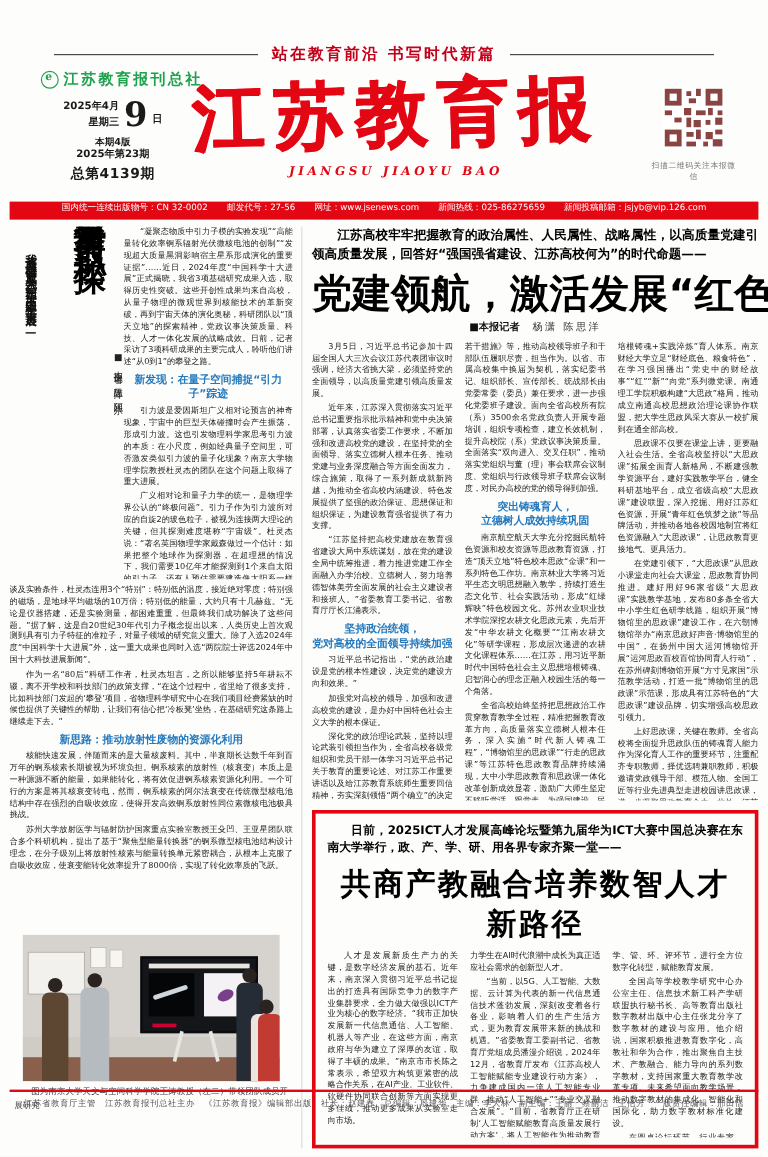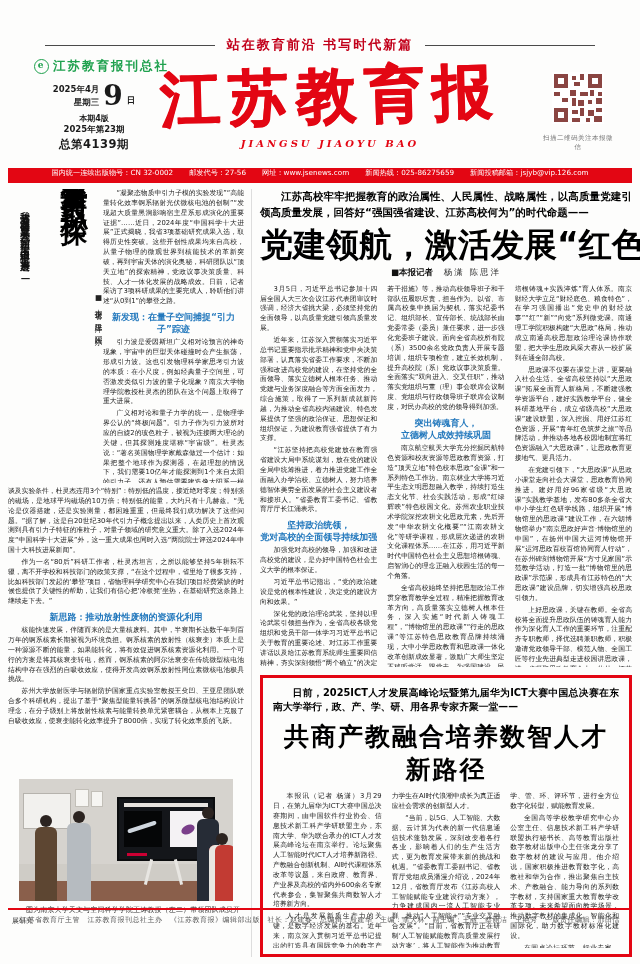--- a/index.html
+++ b/index.html
@@ -240,22 +240,22 @@
         <div class="cols main-cols body-text">
           <div class="col">
             <div class="plist">
                 <p>3月5日，习近平总书记参加十四届全国人大三次会议江苏代表团审议时强调，经济大省挑大梁，必须坚持党的全面领导，以高质量党建引领高质量发展。</p>
                 <p>近年来，江苏深入贯彻落实习近平总书记重要指示批示精神和党中央决策部署，认真落实省委工作要求，不断加强和改进高校党的建设，在坚持党的全面领导、落实立德树人根本任务、推动党建与业务深度融合等方面全面发力，综合施策，取得了一系列新成就新跨越，为推动全省高校内涵建设、特色发展提供了坚强的政治保证、思想保证和组织保证，为建设教育强省提供了有力支撑。</p>
                 <p>“江苏坚持把高校党建放在教育强省建设大局中系统谋划，放在党的建设全局中统筹推进，着力推进党建工作全面融入办学治校、立德树人，努力培养德智体美劳全面发展的社会主义建设者和接班人。”省委教育工委书记、省教育厅厅长江涌表示。</p>
               </div>
             <div class="subhead">坚持政治统领，
 党对高校的全面领导持续加强</div>
             <div class="plist">
+                <p>习近平总书记指出，“党的政治建设是党的根本性建设，决定党的建设方向和效果。”</p>
                 <p>加强党对高校的领导，加强和改进高校党的建设，是办好中国特色社会主义大学的根本保证。</p>
-                <p>习近平总书记指出，“党的政治建设是党的根本性建设，决定党的建设方向和效果。”</p>
                 <p>深化党的政治理论武装，坚持以理论武装引领担当作为，全省高校各级党组织和党员干部一体学习习近平总书记关于教育的重要论述、对江苏工作重要讲话以及给江苏教育系统师生重要回信精神，夯实深刻领悟“两个确立”的决定性意义、坚决做到“两个维护”的思想根基。南京大学认真贯彻落实习近平总书记贺信精神和建设中国特色世界一流大学重大要求和给南京大学留学归国青年学者重要回信精神，南京工业大学回顾总结贯彻落实习近平总书记对学校提出的“要多开展这样的科研攻关”的十年办学成就，更加深刻领悟习近平总书记殷殷嘱托的深刻内涵，为推动学校事业高质量发展提供坚强保障。</p>
               </div>
           </div>
           <div class="col">
             <div class="plist cont">
                 <p>若干措施》等，推动高校领导班子和干部队伍履职尽责，担当作为。以省、市属高校集中换届为契机，落实纪委书记、组织部长、宣传部长、统战部长由党委常委（委员）兼任要求，进一步强化党委班子建设。面向全省高校所有院（系）3500余名党政负责人开展专题培训，组织专项检查，建立长效机制，提升高校院（系）党政议事决策质量。全面落实“双向进入、交叉任职”，推动落实党组织与董（理）事会联席会议制度、党组织与行政领导班子联席会议制度，对民办高校的党的领导得到加强。</p>
               </div>
             <div class="subhead">突出铸魂育人，
 立德树人成效持续巩固</div>
             <div class="plist">
@@ -273,21 +273,20 @@
 
           </div>
         </div>
       </div>
 
       <div class="ict-box">
         <div class="ict-kicker">日前，2025ICT人才发展高峰论坛暨第九届华为ICT大赛中国总决赛在东南大学举行，政、产、学、研、用各界专家齐聚一堂——</div>
         <div class="ict-headline">共商产教融合培养数智人才新路径</div>
         <div class="cols ict-cols body-text">
           <div class="col plist">
-              <p>本报讯（记者  杨潇）3月29日，在第九届华为ICT大赛中国总决赛期间，由中国软件行业协会、信息技术新工科产学研联盟主办，东南大学、华为联合承办的ICT人才发展高峰论坛在南京举行。论坛聚焦人工智能时代ICT人才培养新路径、产教融合创新机制、AI时代课程体系改革等议题，来自政府、教育界、产业界及高校的省内外600余名专家代表参会，集智聚焦共商数智人才培养新方向。</p>
               <p>人才是发展新质生产力的关键，是数字经济发展的基石。近年来，南京深入贯彻习近平总书记提出的打造具有国际竞争力的数字产业集群要求，全力做大做强以ICT产业为核心的数字经济。“我市正加快发展新一代信息通信、人工智能、机器人等产业，在这些方面，南京政府与华为建立了深厚的友谊，取得了丰硕的成果。”南京市市长陈之常表示，希望双方构筑更紧密的战略合作关系，在AI产业、工业软件、软硬件协同联合创新等方面实现更多佳绩，推动更多成果从实验室走向市场。</p>
             </div>
           <div class="col plist cont">
               <p>力学生在AI时代浪潮中成长为真正适应社会需求的创新型人才。</p>
               <p>“当前，以5G、人工智能、大数据、云计算为代表的新一代信息通信技术蓬勃发展，深刻改变着各行各业，影响着人们的生产生活方式，更为教育发展带来新的挑战和机遇。”省委教育工委副书记、省教育厅党组成员潘漫介绍说，2024年12月，省教育厅发布《江苏高校人工智能赋能专业建设行动方案》，力争建成国内一流人工智能专业群，推动“人工智能+”“专业交叉融合发展”。“目前，省教育厅正在研制‘人工智能赋能教育高质量发展行动方案’，将人工智能作为推动教育高质量发展的新引擎，构建‘全要素服务、全学段覆盖、全链条贯通’的改革生态，打造具有江苏特色、国内领先的人工智能教育体系。”</p>
             </div>
           <div class="col plist cont">
               <p>学、管、环、评环节，进行全方位数字化转型，赋能教育发展。</p>
               <p>全国高等学校教学研究中心办公室主任、信息技术新工科产学研联盟执行秘书长、高等教育出版社数字教材出版中心主任张龙分享了数字教材的建设与应用。他介绍说，国家积极推进教育数字化，高教社和华为合作，推出聚焦自主技术、产教融合、能力导向的系列数字教材，支持国家重大教育教学改革专项。未来希望面向教学场景，推动数字教材的集成化、智能化和国际化，助力数字教材标准化建设。</p>
               <p>在圆桌论坛环节，行业专家、学者与企业代表围绕人工智能新时代背景下ICT人才的培养模式、实践路径与未来发展方向等展开深度交流研讨。与会专家一致认为，要持续深化产教融合，促进ICT人才培养与创新教育，助力科技发展与产业升级。</p>

